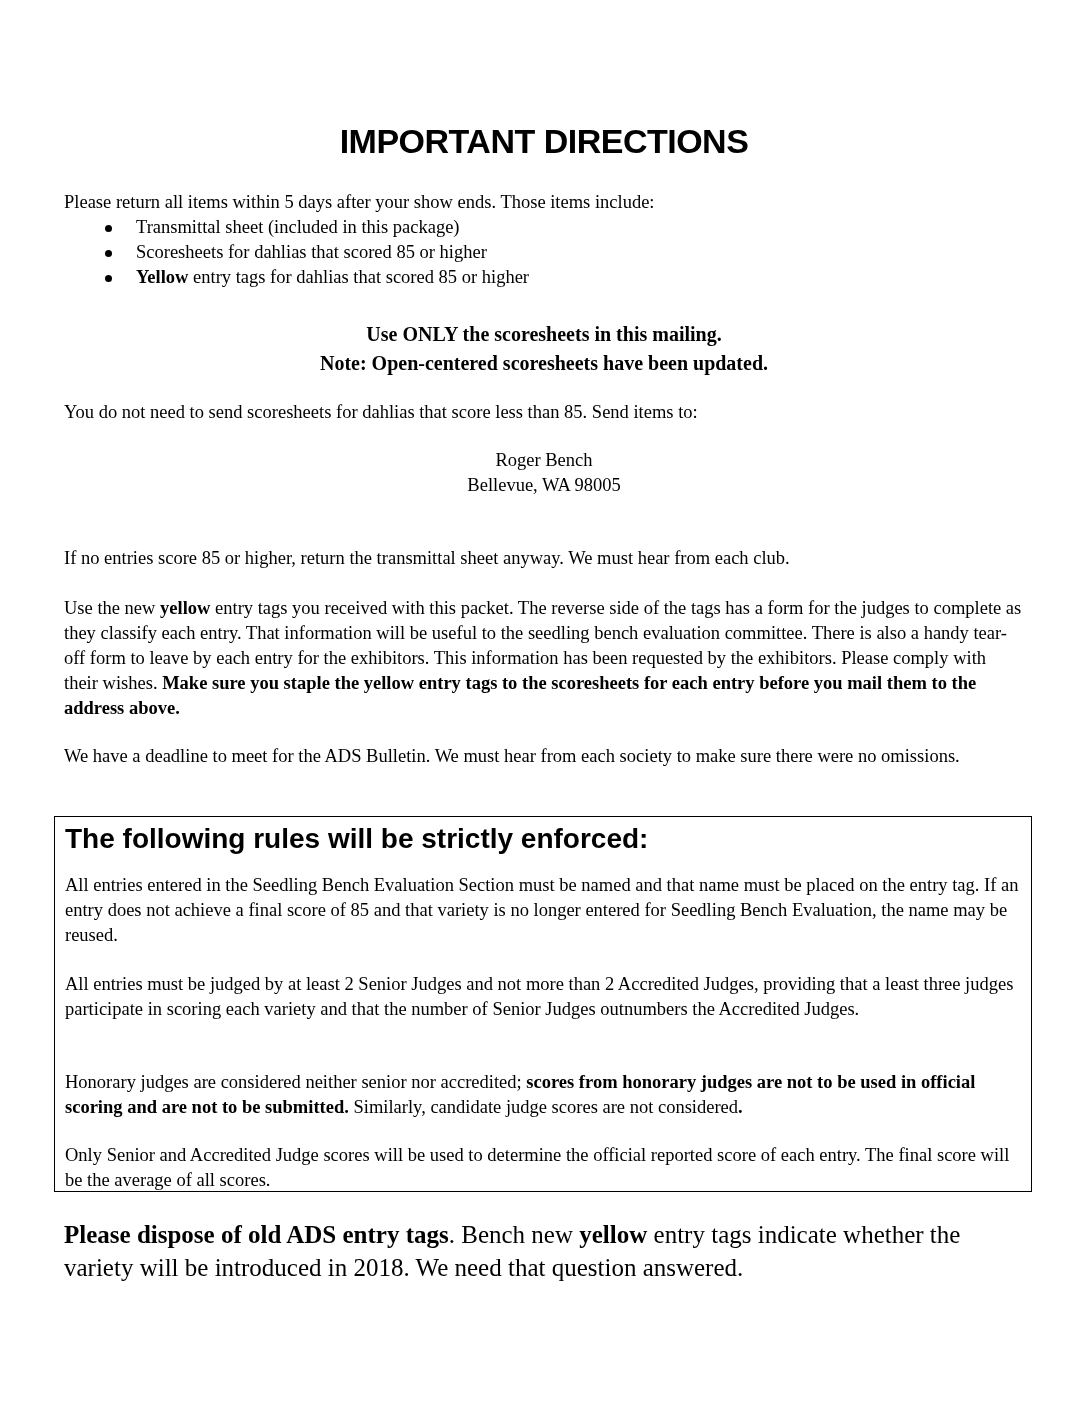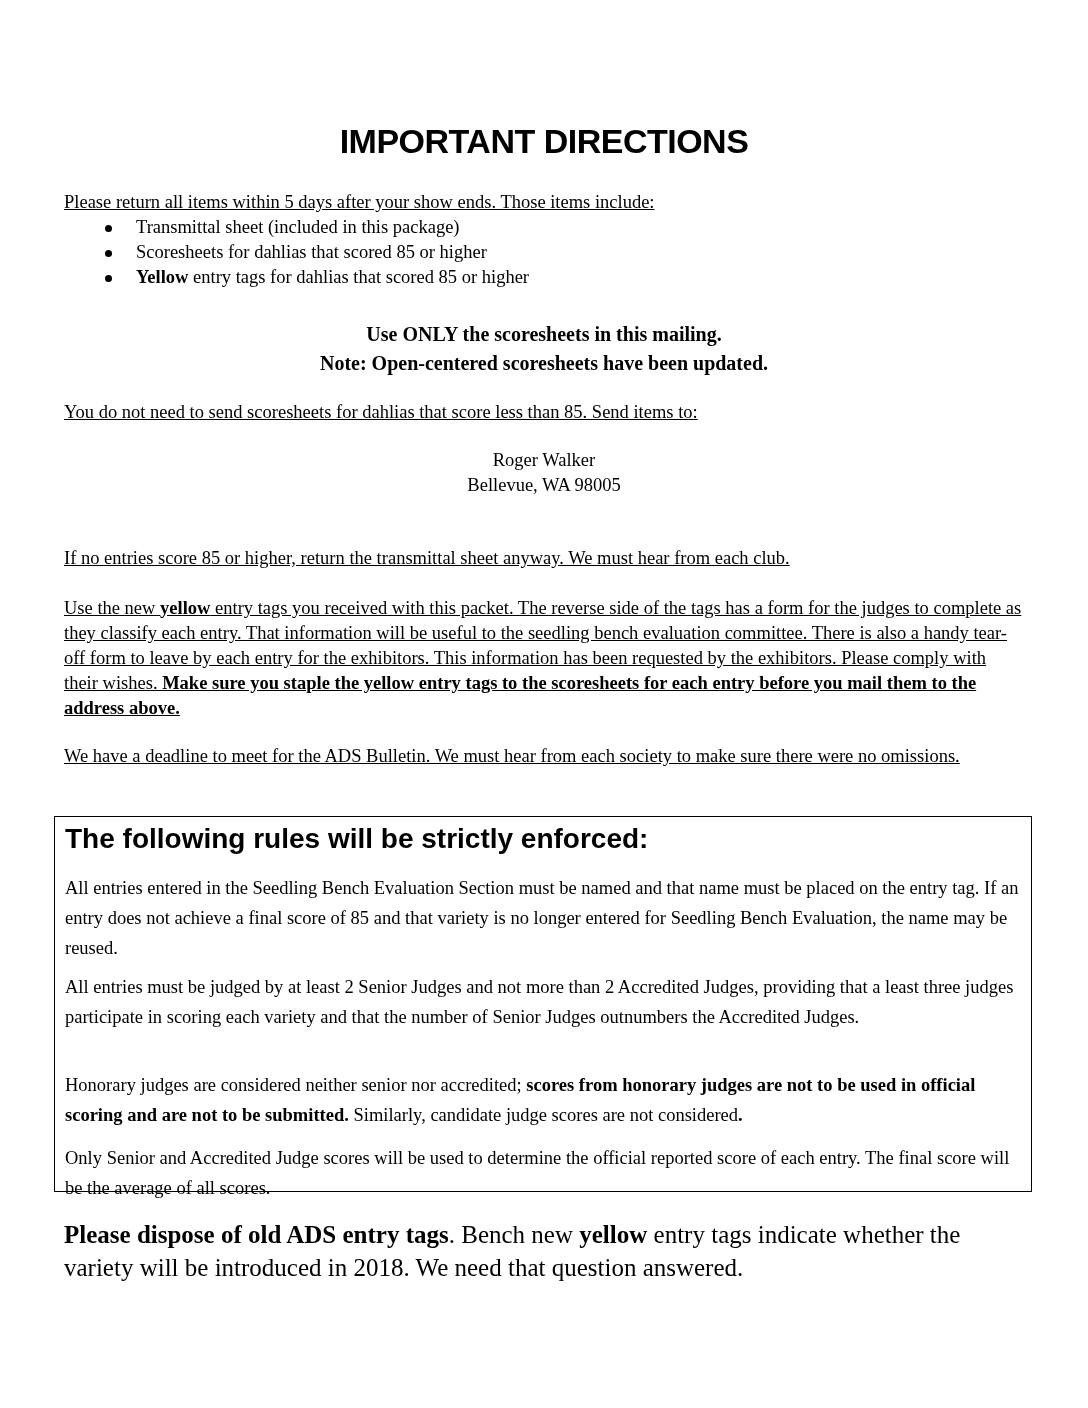--- a/index.html
+++ b/index.html
@@ -2,40 +2,40 @@
 <html><head>
   <meta charset="utf-8">
   <style>
     html, body { margin: 0; padding: 0; background: #ffffff; }
     body { width: 1088px; height: 1408px; position: relative; overflow: hidden; color: #000; }
     .title {
       position: absolute; left: 0; width: 1088px; top: 122px;
       text-align: center; font-family: "Liberation Sans", sans-serif;
       font-weight: bold; font-size: 34px; letter-spacing: -0.5px;
     }
-    .p { position: absolute; left: 64px; font-family: "Liberation Serif", serif; font-size: 18.5px; line-height: 25px; text-decoration: underline; }
+    .p { position: absolute; left: 64px; font-family: "Liberation Serif", serif; font-size: 18.5px; line-height: 25px; }
     .intro { top: 190px; }
     ul.bullets { position: absolute; left: 72px; top: 215px; margin: 0; padding: 0; list-style: none;
       font-family: "Liberation Serif", serif; font-size: 18.5px; line-height: 25px; }
     ul.bullets li { position: relative; padding-left: 64px; }
     ul.bullets li .dot { position: absolute; left: 33px; top: 10px; width: 7px; height: 7px; border-radius: 50%; background: #000; }
     .note { position: absolute; left: 0; width: 1088px; top: 320px; text-align: center;
       font-family: "Liberation Serif", serif; font-weight: bold; font-size: 20px; line-height: 29px; }
     .p2 { top: 400px; }
     .address { position: absolute; left: 0; width: 1088px; top: 448px; text-align: center;
       font-family: "Liberation Serif", serif; font-size: 18.5px; line-height: 25px; }
     .address sup { font-size: 11px; }
     .p3 { top: 546px; }
     .p4 { top: 596px; width: 960px; }
     .p5 { top: 744px; width: 960px; }
     .rules-box { position: absolute; left: 54px; top: 816px; width: 978px; height: 376px;
       border: 1.5px solid #000; box-sizing: border-box; }
     .rules-title { position: absolute; left: 10px; top: 6px; font-family: "Liberation Sans", sans-serif;
       font-weight: bold; font-size: 28px; }
-    .rp { position: absolute; left: 10px; width: 960px; font-family: "Liberation Serif", serif; font-size: 18.5px; line-height: 30px; }
+    .rp { position: absolute; left: 10px; width: 960px; font-family: "Liberation Serif", serif; font-size: 18.5px; line-height: 25px; }
     .r1 { top: 56px; }
     .r2 { top: 155px; }
     .r3 { top: 253px; }
     .r4 { top: 326px; }
     .closing { position: absolute; left: 64px; top: 1218px; width: 960px;
       font-family: "Liberation Serif", serif; font-size: 25px; line-height: 33px; }
     b { font-weight: bold; }
   </style>
 </head>
 <body>
@@ -51,21 +51,21 @@
 </ul>
 
 <div class="note">
   <div>Use ONLY the scoresheets in this mailing.</div>
   <div>Note: Open-centered scoresheets have been updated.</div>
 </div>
 
 <div class="p p2">You do not need to send scoresheets for dahlias that score less than 85. Send items to:</div>
 
 <div class="address">
-  <div>Roger Walker</div>
+  <div>Roger Bench</div>
   <div>Bellevue, WA 98005</div>
 </div>
 
 <div class="p p3">If no entries score 85 or higher, return the transmittal sheet anyway. We must hear from each club.</div>
 
 <div class="p p4"><span>Use the new </span><b>yellow</b><span> entry tags you received with this packet. The reverse side of the tags has a form for the judges to complete as they classify each entry. That information will be useful to the seedling bench evaluation committee. There is also a handy tear-off form to leave by each entry for the exhibitors. This information has been requested by the exhibitors. Please comply with their wishes. </span><b>Make sure you staple the yellow entry tags to the scoresheets for each entry before you mail them to the address above.</b></div>
 
 <div class="p p5">We have a deadline to meet for the ADS Bulletin. We must hear from each society to make sure there were no omissions.</div>
 
 <div class="rules-box">

